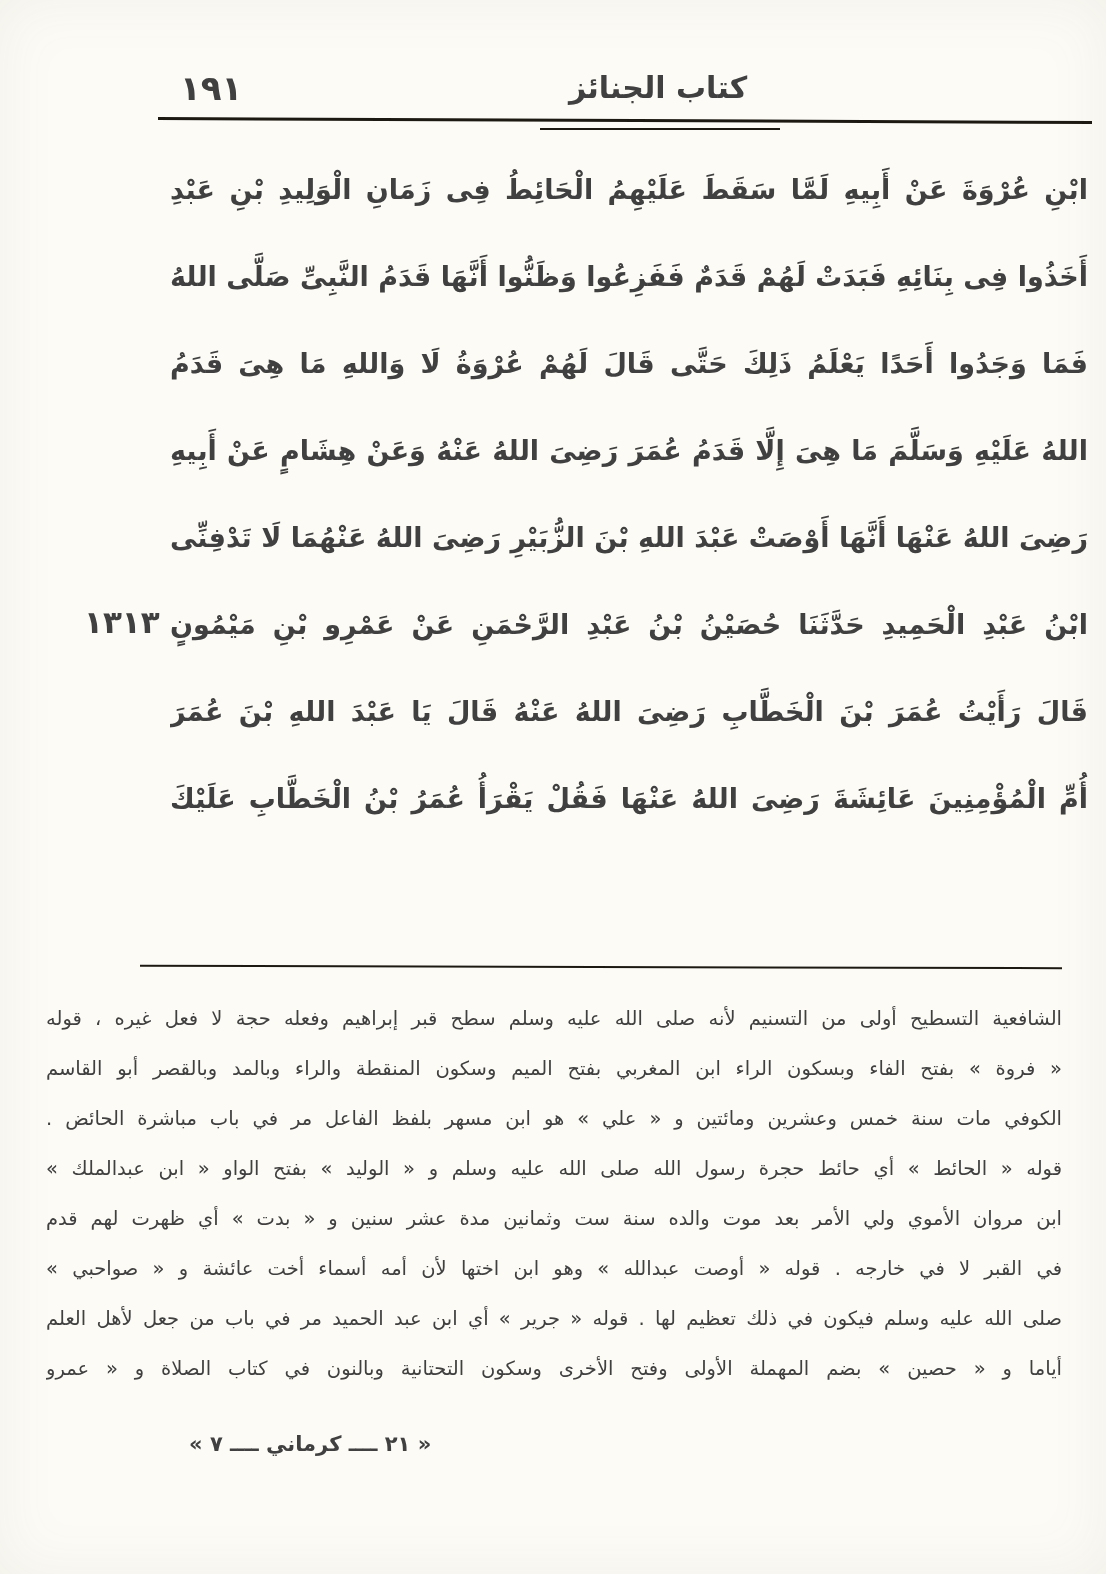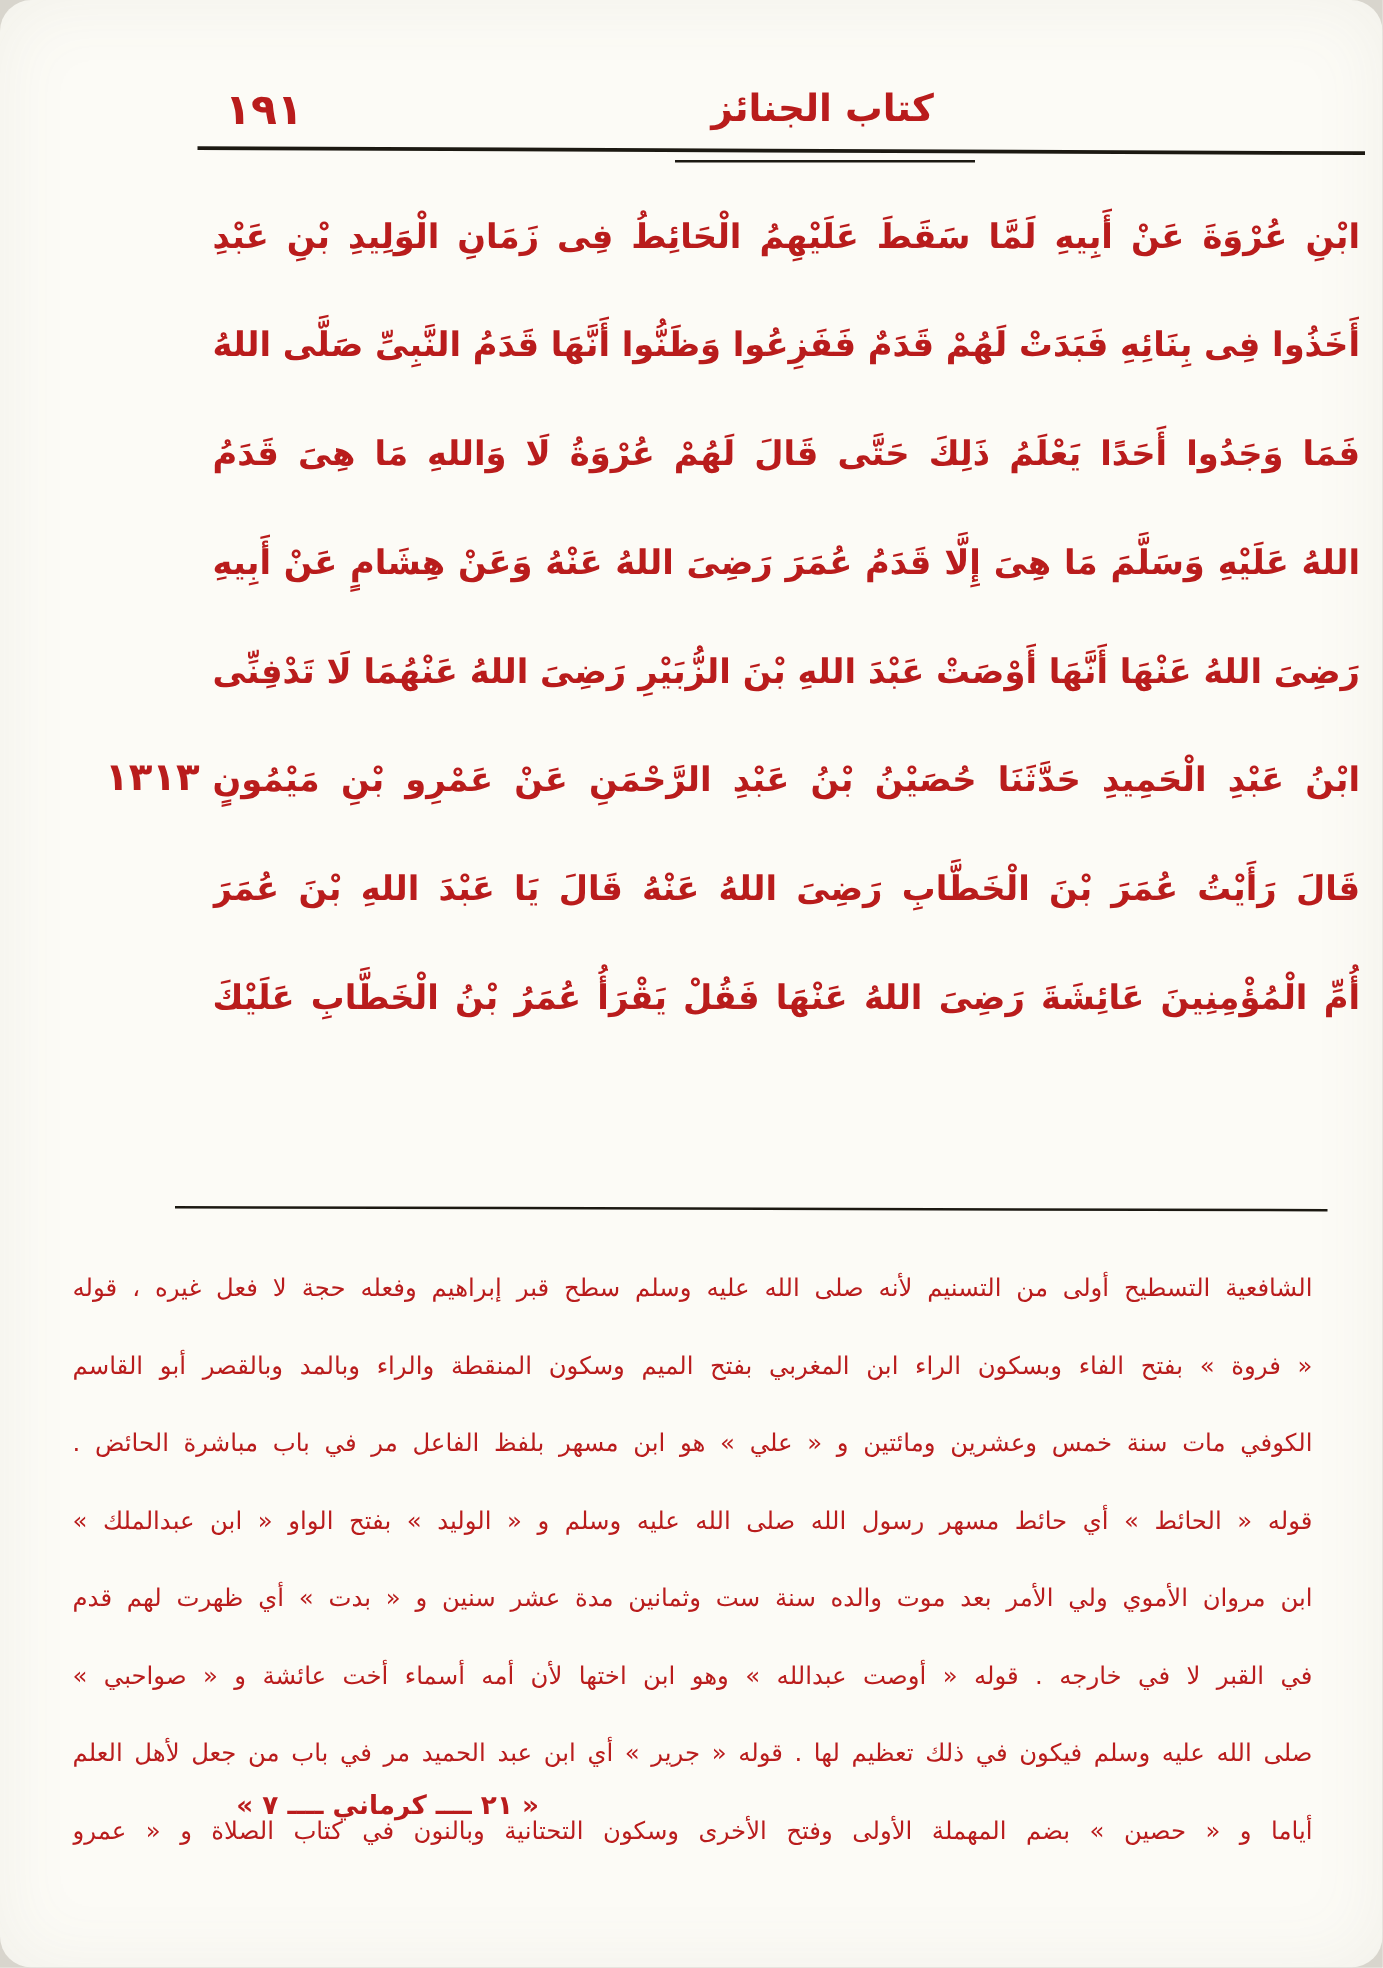--- a/index.html
+++ b/index.html
@@ -6,26 +6,25 @@
     margin: 0;
     padding: 0;
     background: #d8d5cd;
   }
   .page {
     position: relative;
     width: 1106px;
     height: 1574px;
     margin: 0 auto;
     background: #fcfbf6;
-    color: #b91c1c;
+    color: #404040;
     font-family: "DejaVu Sans", sans-serif;
     direction: rtl;
     overflow: hidden;
     box-shadow: inset 0 0 60px rgba(120,110,90,0.08);
-    border-radius: 25px;
   }
 
   
   .page-number {
     position: absolute;
     top: 68px;
     left: 180px;
     font-size: 34px;
     font-weight: bold;
     letter-spacing: 2px;
@@ -102,21 +101,21 @@
   }
 
   
   .footnote {
     position: absolute;
     top: 992px;
     left: 42px;
     right: 40px;
   }
   .footnote p {
-    margin: 16px;
+    margin: 4px;
     line-height: 46px;
     font-size: 19.5px;
     text-align: justify;
     text-align-last: justify;
     overflow: hidden;
     max-height: 46px;
   }
 
   
   .signature {
@@ -152,21 +151,21 @@
     <p class="main-line">قَالَ رَأَيْتُ عُمَرَ بْنَ الْخَطَّابِ رَضِىَ اللهُ عَنْهُ قَالَ يَا عَبْدَ اللهِ بْنَ عُمَرَ اذْهَبْ إِلَى</p>
     <p class="main-line">أُمِّ الْمُؤْمِنِينَ عَائِشَةَ رَضِىَ اللهُ عَنْهَا فَقُلْ يَقْرَأُ عُمَرُ بْنُ الْخَطَّابِ عَلَيْكَ السَّلَامُ</p>
   </div>
 
   <div class="separator"></div>
 
   <div class="footnote">
     <p>الشافعية التسطيح أولى من التسنيم لأنه صلى الله عليه وسلم سطح قبر إبراهيم وفعله حجة لا فعل غيره ، قوله</p>
     <p>« فروة » بفتح الفاء وبسكون الراء ابن المغربي بفتح الميم وسكون المنقطة والراء وبالمد وبالقصر أبو القاسم</p>
     <p>الكوفي مات سنة خمس وعشرين ومائتين و « علي » هو ابن مسهر بلفظ الفاعل مر في باب مباشرة الحائض .</p>
-    <p>قوله « الحائط » أي حائط مسهر رسول الله صلى الله عليه وسلم و « الوليد » بفتح الواو « ابن عبدالملك »</p>
+    <p>قوله « الحائط » أي حائط حجرة رسول الله صلى الله عليه وسلم و « الوليد » بفتح الواو « ابن عبدالملك »</p>
     <p>ابن مروان الأموي ولي الأمر بعد موت والده سنة ست وثمانين مدة عشر سنين و « بدت » أي ظهرت لهم قدم</p>
     <p>في القبر لا في خارجه . قوله « أوصت عبدالله » وهو ابن اختها لأن أمه أسماء أخت عائشة و « صواحبي »</p>
     <p>صلى الله عليه وسلم فيكون في ذلك تعظيم لها . قوله « جرير » أي ابن عبد الحميد مر في باب من جعل لأهل العلم</p>
     <p>أياما و « حصين » بضم المهملة الأولى وفتح الأخرى وسكون التحتانية وبالنون في كتاب الصلاة و « عمرو</p>
   </div>
 
   <div class="signature">«  ٢١ ــــ كرماني ــــ ٧  »</div>
 
 </div>
 

